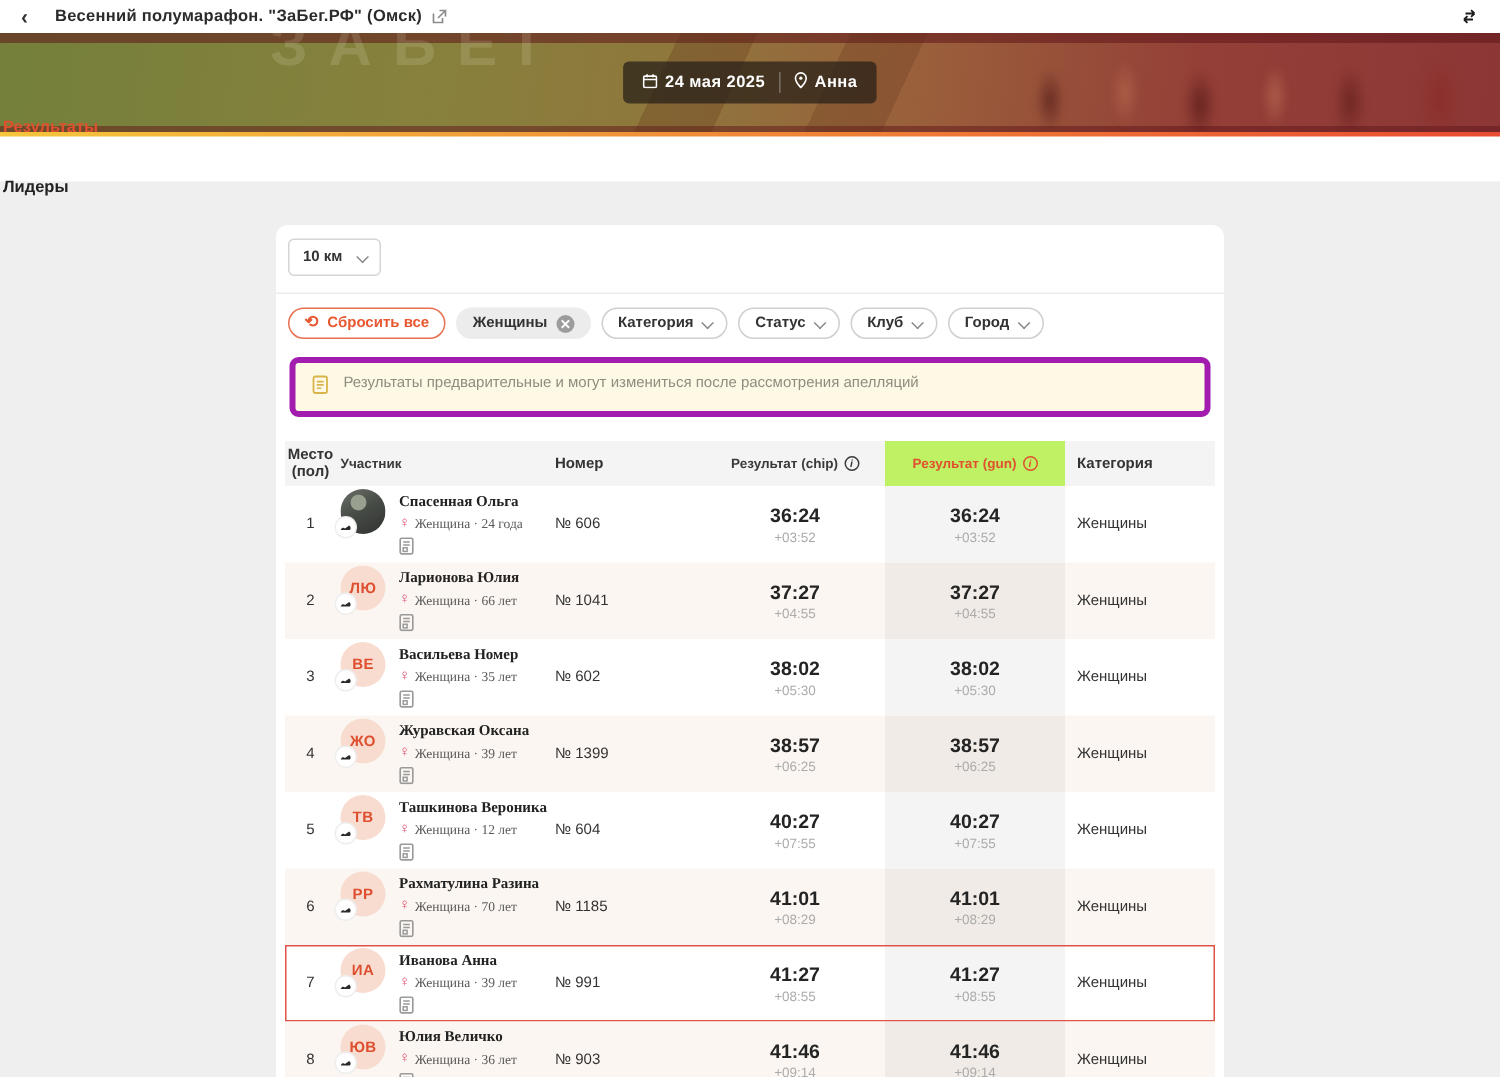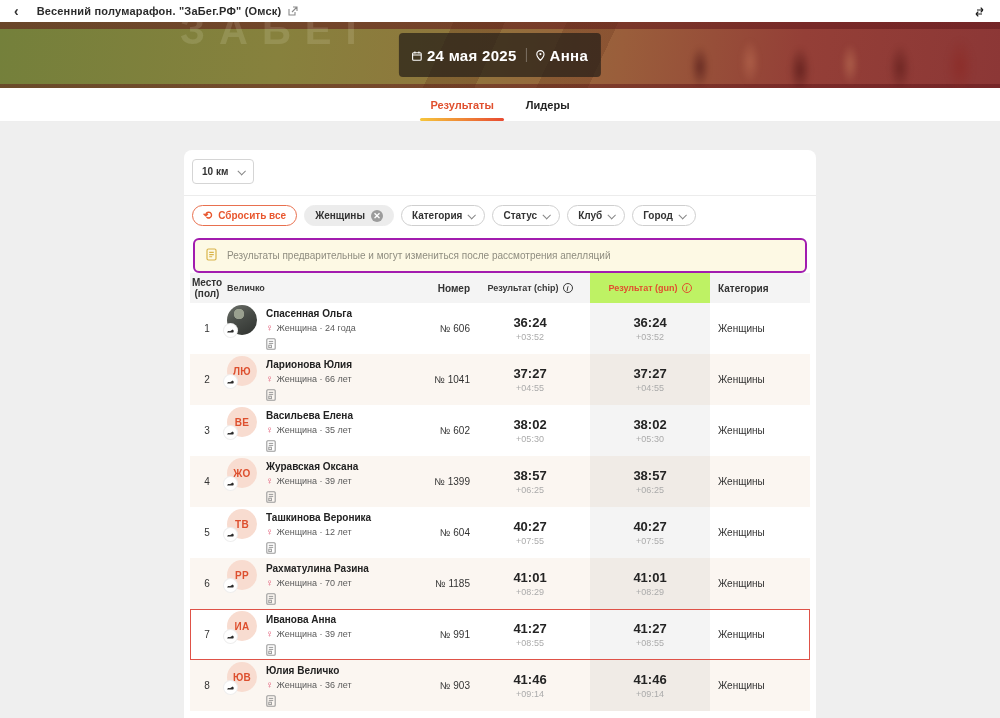--- a/index.html
+++ b/index.html
@@ -27,27 +27,27 @@
       radial-gradient(14px 30px at 30px 45px, rgba(60,10,15,.5), transparent 70%),
       radial-gradient(14px 32px at 80px 40px, rgba(200,120,90,.45), transparent 70%),
       radial-gradient(16px 34px at 130px 48px, rgba(70,15,15,.55), transparent 70%),
       radial-gradient(13px 30px at 180px 42px, rgba(210,140,100,.4), transparent 70%),
       radial-gradient(16px 34px at 230px 46px, rgba(80,20,18,.5), transparent 70%),
       radial-gradient(20px 40px at 290px 44px, rgba(140,40,35,.6), transparent 70%);
     filter:blur(2px); }
   .hero .watermark { position:absolute; left:180px; top:-14px; font-size:40px; font-weight:bold;
     color:rgba(255,255,230,.13); letter-spacing:14px; }
   .hero-badge { position:absolute; left:50%; top:50%; transform:translate(-50%,-50%);
-    background:rgba(38,30,24,.72); border-radius:4px; height:44px; padding:0 13px;
-    display:flex; align-items:center; gap:9px; color:#fff; font-size:15px; font-weight:bold; letter-spacing:.3px; }
+    background:rgba(38,30,24,.72); border-radius:4px; height:28px; padding:0 13px;
+    display:flex; align-items:center; gap:9px; color:#fff; font-size:11px; font-weight:bold; letter-spacing:.3px; }
   .hero-badge .sep { width:1px; height:14px; background:rgba(255,255,255,.3); }
   .hb-item { display:flex; align-items:center; gap:5px; }
 
   
-  .tabbar { height:34px; background:#fff; display:flex; justify-content:center; align-items:stretch; gap:28px; border-bottom:1px solid #eee; }
+  .tabbar { height:34px; background:#fff; display:flex; justify-content:center; align-items:stretch; gap:28px; border-bottom:1px solid #eee;flex-direction:column; }
   .tab { display:flex; align-items:center; font-size:11px; font-weight:bold; color:#222; position:relative; cursor:pointer; padding:0 2px; }
   .tab.active { color:#e0502f; }
   .tab.active:after { content:""; position:absolute; left:-8px; right:-8px; bottom:0; height:3px; border-radius:2px;
     background:linear-gradient(90deg,#f6c63c,#e84a31); }
 
   
   .page { height:612px; background:#efefef; padding-top:28px; }
   .card { width:632px; margin:0 auto; background:#fff; border-radius:8px 8px 0 0; height:600px; overflow:hidden; }
 
   .select-row { padding:9px 8px 11px; }
@@ -56,49 +56,49 @@
   .chev { width:6px; height:6px; border-right:1.4px solid #888; border-bottom:1.4px solid #888; transform:rotate(45deg) translateY(-1px); }
 
   .filters-row { border-top:1px solid #ececec; padding:9px 8px; display:flex; gap:7px; align-items:center; }
   .pill { display:inline-flex; align-items:center; gap:6px; height:21px; padding:0 10px; border-radius:11px;
     font-size:10px; font-weight:bold; color:#333; border:1px solid #cfcfcf; background:#fff; cursor:pointer; white-space:nowrap; }
   .pill.reset { border-color:#e8704f; color:#e8572f; }
   .pill.chip-active { background:#ececec; border-color:#ececec; }
   .x-circle { width:12px; height:12px; border-radius:50%; background:#9c9c9c; color:#fff; font-size:9px; line-height:12px; text-align:center; display:inline-block; }
   .reset-ic { font-size:11px; line-height:1; color:#e8572f; }
 
-  .notice { margin:3px 9px 0; background:#fdf9e4; border:2px solid #a21caf; border-radius:6px;
-    padding:8px 11px; display:flex; align-items:center; gap:10px; font-size:10px; color:#8f8d80; }
+  .notice { margin:3px 9px 16px; background:#fdf9e4; border:4px solid #a21caf; border-radius:6px;
+    padding:8px 11px; display:flex; gap:10px; font-size:10px; color:#8f8d80; }
 
   
   .tbl { margin:0 6px; }
   .thead { display:flex; background:#f4f4f4; height:30px; align-items:center; font-size:9px; font-weight:bold; color:#3a3a3a; }
   .trow { display:flex; min-height:51px; align-items:center; position:relative; }
   .trow:nth-child(even) { background:#fbf6f1; }
   .trow.highlight { outline:1px solid #df5248; outline-offset:-1px; }
   .c-place { width:34px; text-align:center; font-size:10px; color:#333; }
   .c-part  { width:146px; display:flex; gap:9px; padding-left:3px; }
-  .c-bib   { width:100px; font-size:10px; color:#333;text-align:right; }
+  .c-bib   { width:100px; font-size:10px; color:#333; }
   .c-res   { width:120px; text-align:center; }
   .c-cat   { width:100px; font-size:10px; color:#333; padding-left:8px; }
   .thead .c-res.gun { align-self:stretch; display:flex; align-items:center; justify-content:center; background:#bef264; color:#e0502f; }
   .trow .c-res.gun { align-self:stretch; display:flex; flex-direction:column; justify-content:center; background:rgba(0,0,0,.045); }
   .c-res .t { font-size:13px; font-weight:bold; color:#242424; }
   .c-res .d { font-size:9px; color:#ababab; margin-top:2px; }
   .hcell-inline { display:inline-flex; align-items:center; gap:4px; justify-content:center; width:100%; }
   .info-i { width:10px; height:10px; border-radius:50%; border:1px solid currentColor; font-size:7px; line-height:9px; text-align:center; font-style:italic; display:inline-block; }
 
   .avatar { position:relative; width:30px; height:30px; border-radius:50%; background:#f8dcd0; flex:0 0 30px;
     display:flex; align-items:center; justify-content:center; margin-top:2px; }
   .avatar .init { font-size:10px; font-weight:bold; color:#dd4f2e; letter-spacing:.3px; }
   .avatar.photo { background:radial-gradient(circle at 40% 30%, #9aa08f 0 18%, transparent 20%),
                   linear-gradient(150deg,#6d716a 0%,#494d48 45%,#2f322f 100%); }
   .badge { position:absolute; left:-3px; bottom:-2px; width:13px; height:13px; background:#fff; border-radius:50%;
     box-shadow:0 0 0 1px #eee; display:flex; align-items:center; justify-content:center; }
-  .pinfo { padding-top:5px; }
+  .pinfo { padding-top:5px;font-family:Liberation Serif, serif; }
   .pname { font-size:10px; font-weight:bold; color:#222; white-space:nowrap; }
   .pmeta { font-size:9px; color:#5a5a5a; margin-top:3px; display:flex; align-items:center; gap:3px; }
   .female { color:#e0506e; font-size:10px; font-weight:bold; }
   .pdoc { margin-top:3px; }
 </style>
 </head>
 <body>
 
 <div class="topbar">
   <span class="back">‹</span>
@@ -190,21 +190,21 @@
             <rect x="1" y="1" width="9" height="11" rx="1.4" fill="none" stroke="#d9b44a" stroke-width="1.2"></rect>
             <path d="M3.2 4.4h4.6M3.2 6.6h4.6M3.2 8.8h3" stroke="#d9b44a" stroke-width="1.1"></path>
           </svg>
       </span>
       <span>Результаты предварительные и могут измениться после рассмотрения апелляций</span>
     </div>
 
     <div class="tbl">
       <div class="thead">
         <div class="c-place">Место (пол)</div>
-        <div class="c-part">Величко</div>
+        <div class="c-part">Участник</div>
         <div class="c-bib">Номер</div>
         <div class="c-res">
           <span class="hcell-inline">
               <span>Результат (chip)</span>
               <span class="info-i">i</span>
             </span>
         </div>
         <div class="c-res gun">
           <span class="hcell-inline">
               <span>Результат (gun)</span>
@@ -295,21 +295,21 @@
     <div class="c-part">
       <div class="avatar">
         <span class="init">ВЕ</span>
         <span class="badge">
           <svg width="9" height="9" viewBox="0 0 12 12">
                     <path d="M1.5 8.5c1-2.5 2.5-2.2 3.8-1.5L9 4.5c1.6 1 1.8 3 .6 4H1.5z" fill="#2b2b2b"></path>
                   </svg>
         </span>
       </div>
       <div class="pinfo">
-        <div class="pname">Васильева Елена</div>
+        <div class="pname">Васильева Номер</div>
         <div class="pmeta">
           <span class="female">♀</span>
           <span>Женщина · 35 лет</span>
         </div>
         <div class="pdoc">
           <svg width="10" height="12" viewBox="0 0 10 12">
                     <rect x="0.8" y="0.8" width="8.4" height="10.4" rx="1" fill="none" stroke="#9a9a9a" stroke-width="1.1"></rect>
                     <path d="M2.8 3.4h4.4M2.8 5.4h4.4" stroke="#9a9a9a" stroke-width="1"></path>
                     <rect x="2.8" y="7.2" width="2.6" height="2.4" fill="none" stroke="#9a9a9a" stroke-width="1"></rect>
                   </svg>

